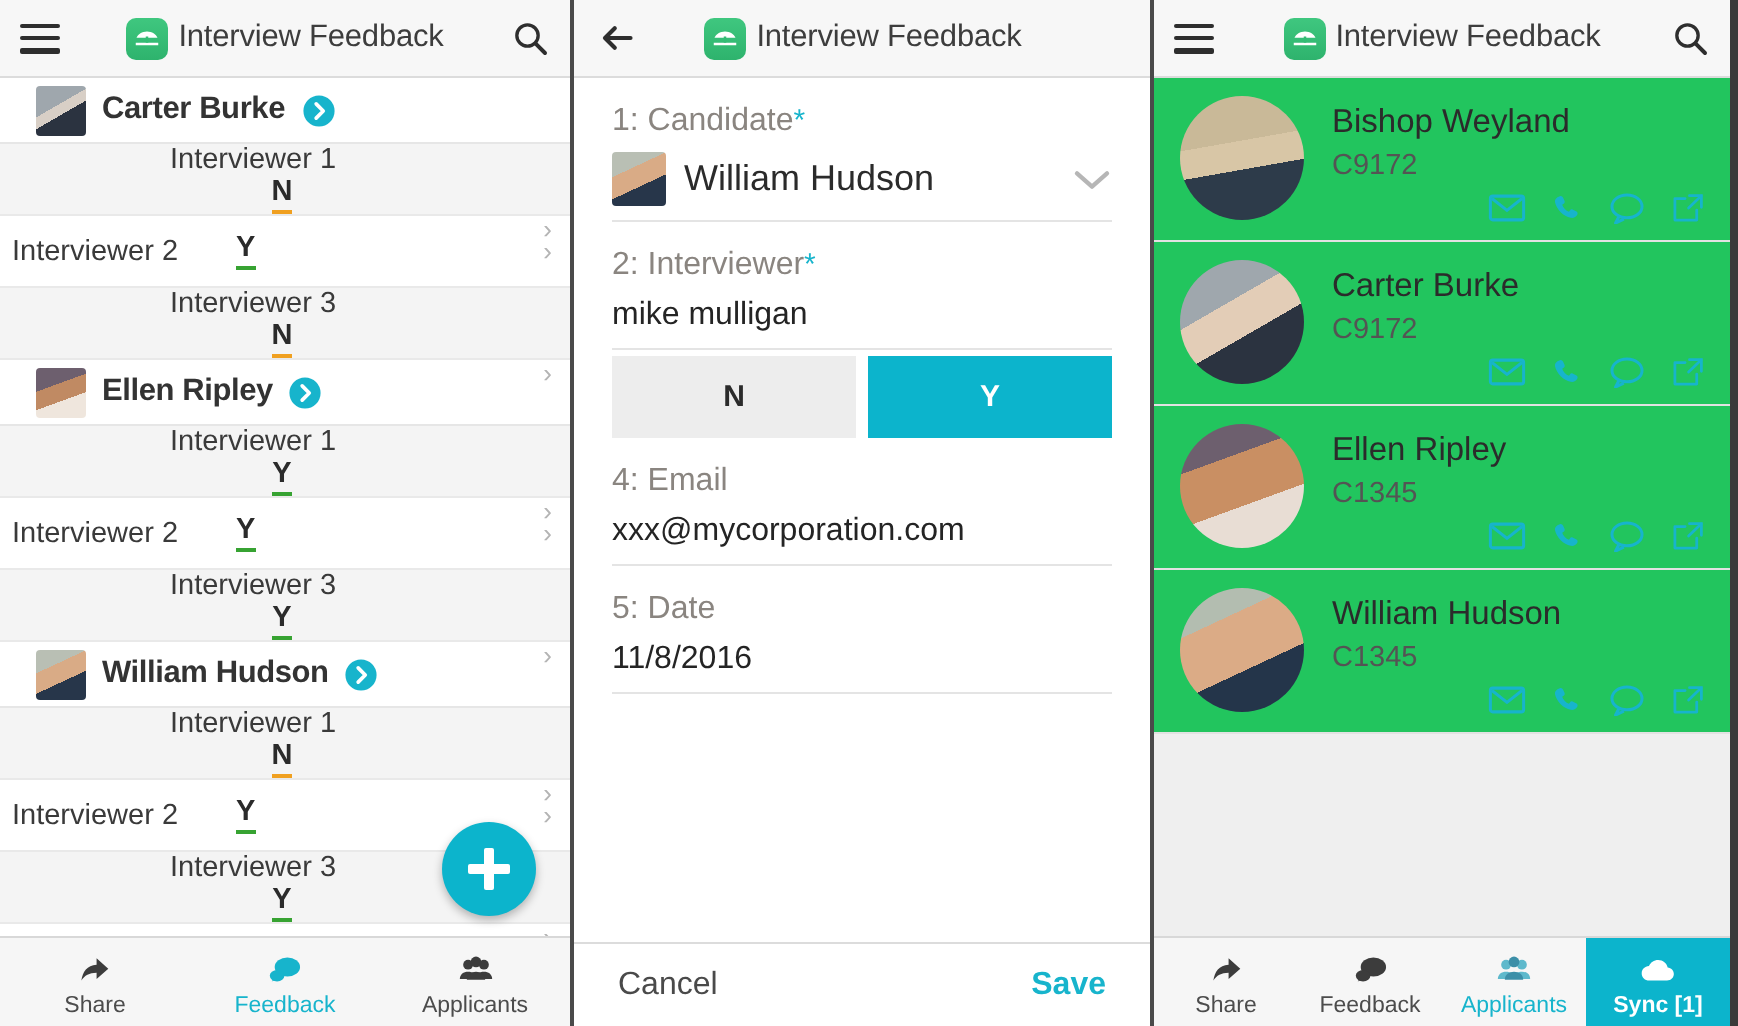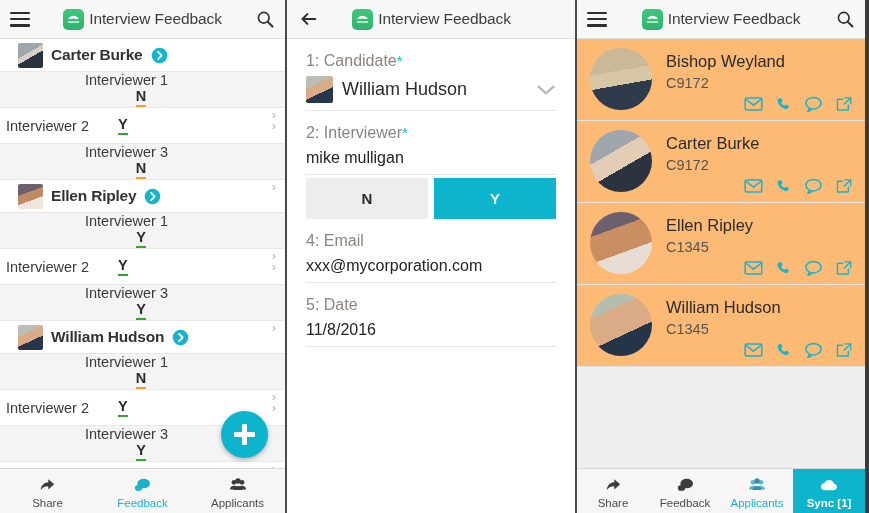--- a/index.html
+++ b/index.html
@@ -110,21 +110,21 @@
     background: #fff; border-top: 1px solid #dcdcdc;
     display: flex; align-items: center; justify-content: space-between;
     padding: 0 22px;
   }
   .btn-cancel { font-size: 16px; color: #4a4a4a; cursor: pointer; }
   .btn-save { font-size: 16px; color: #17b4cc; font-weight: bold; cursor: pointer; }
 
   
   .contactsbody { position: absolute; top: 39px; bottom: 45px; left: 0; right: 0;
                   background: #efefef; overflow: hidden; }
-  .ccard { background: #fdba74; border-bottom: 1px solid #e2e2e2;
+  .ccard { background: #22c55e; border-bottom: 1px solid #e2e2e2;
            height: 82px; display: flex; padding: 9px 12px 0 13px; position: relative; cursor: pointer; }
   .avatar { width: 62px; height: 62px; border-radius: 50%; flex: none;
             background-size: cover; background-position: center top; }
   .cinfo { margin-left: 14px; padding-top: 4px; }
   .cname { font-size: 16.5px; color: #2b2b2b; }
   .cid { font-size: 14.5px; color: #545454; margin-top: 4px; }
   .cactions { position: absolute; right: 12px; bottom: 8px; display: flex; gap: 12px; }
   .cactions span { cursor: pointer; display: block; }
 
   svg { display: block; }
@@ -321,20 +321,24 @@
         <div class="seg on">Y</div>
       </div>
 
       <div class="qlabel">4: Email</div>
       <div class="textval" placeholder="Email address">xxx@mycorporation.com</div>
 
       <div class="qlabel">5: Date</div>
       <div class="textval" placeholder="Date">11/8/2016</div>
     </div>
 
+    <div class="formfooter">
+      <span class="btn-cancel">Cancel</span>
+      <span class="btn-save">Save</span>
+    </div>
   </div>
 
   <div class="panel right">
     <div class="appbar">
       <div class="hamburger">
           <i></i>
           <i></i>
           <i></i>
         </div>
       <div class="titlewrap">

